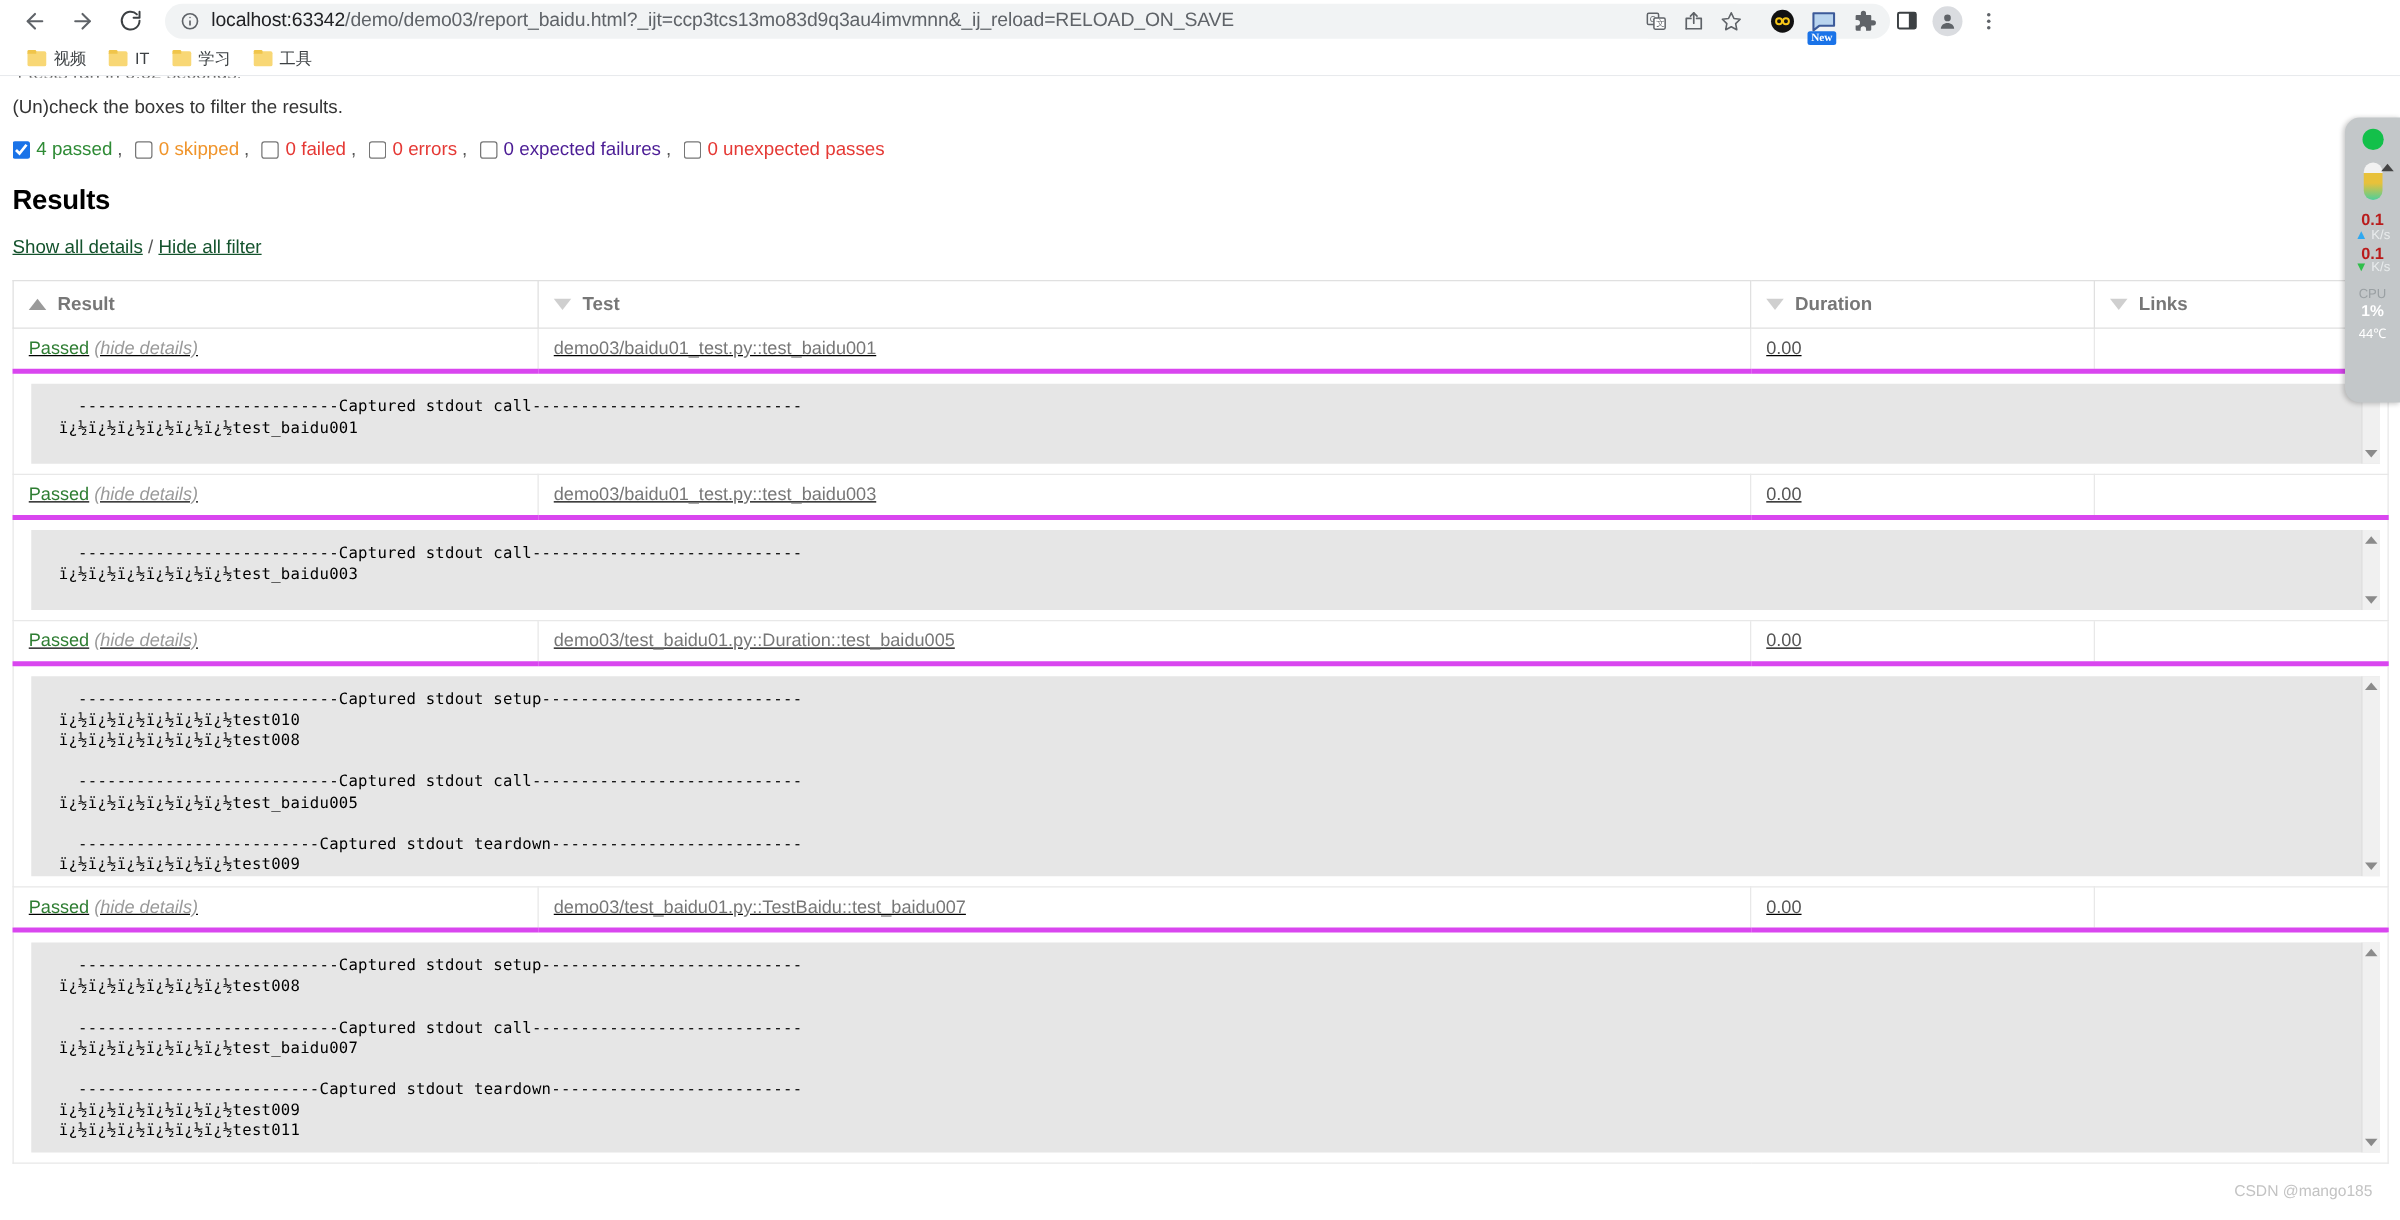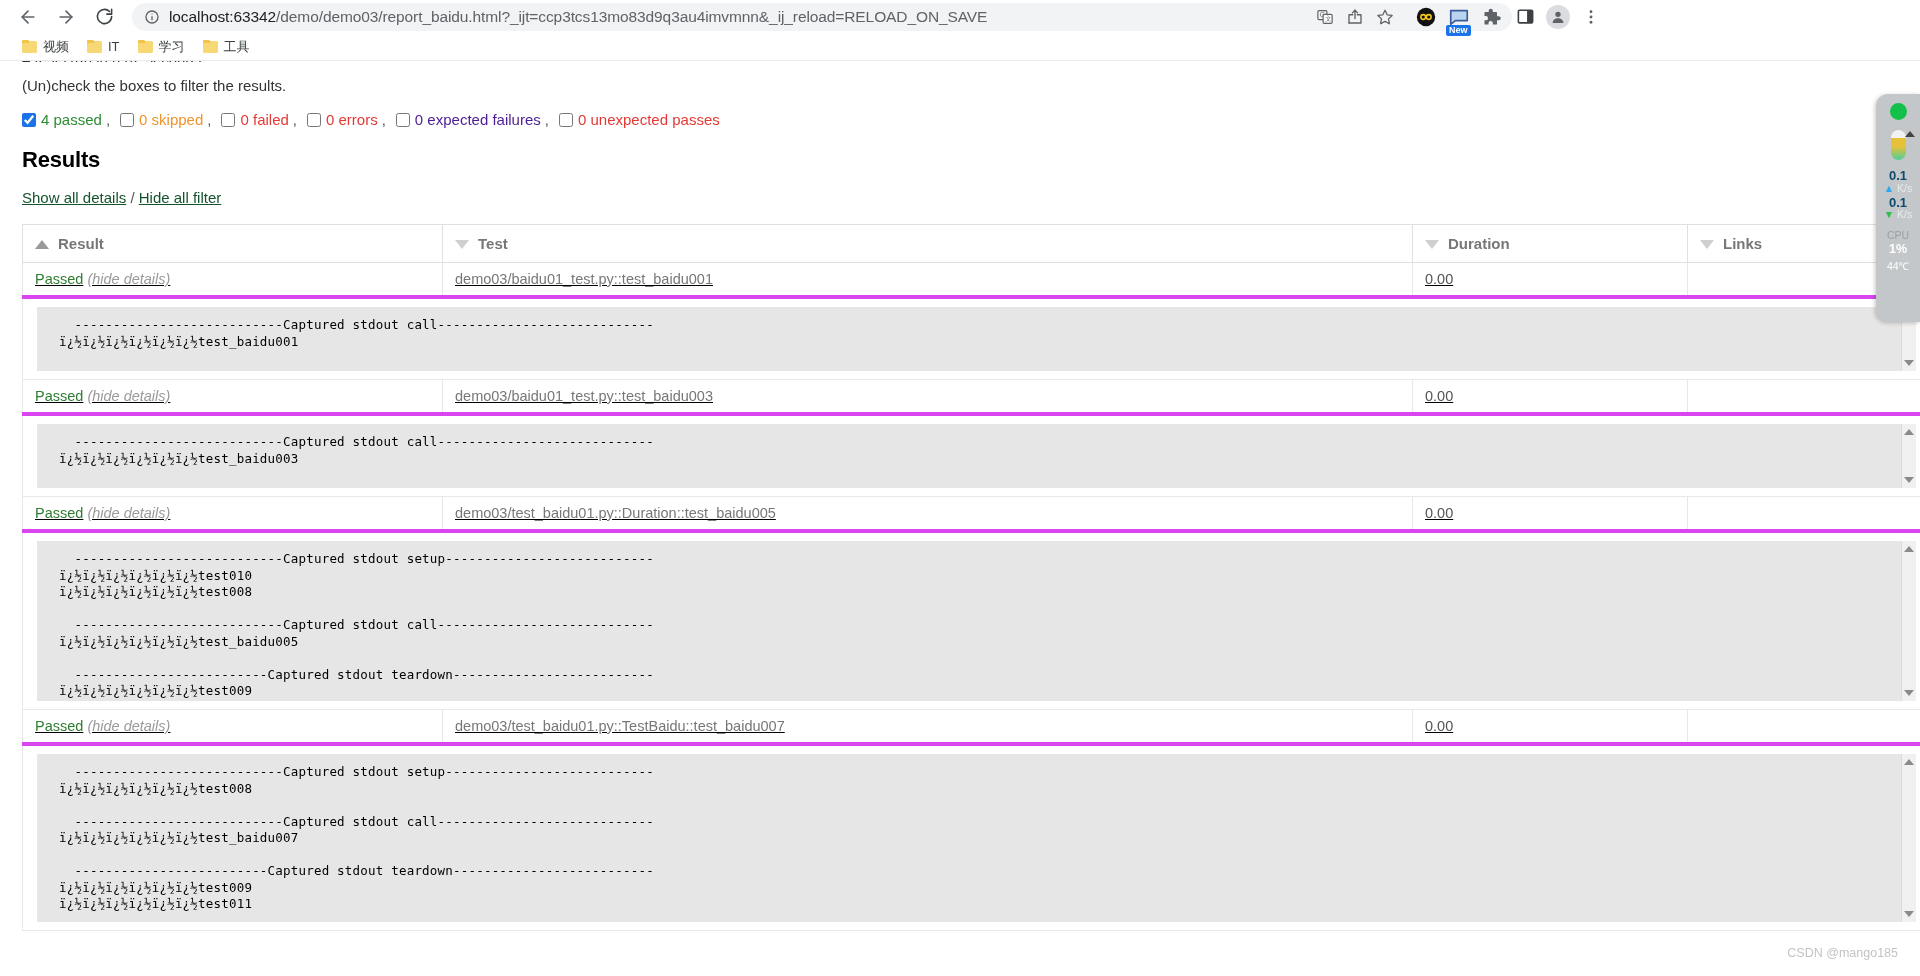--- a/index.html
+++ b/index.html
@@ -75,20 +75,21 @@
   .new-badge {
     position: absolute;
     bottom: -4px; left: 2px;
     background: #1a73e8;
     color: #fff;
     font-size: 9px;
     font-weight: bold;
     border-radius: 2px;
     padding: 1px 3px;
     line-height: 1;
+    font-family: Liberation Serif, serif;
   }
   .avatar-circle {
     width: 24px; height: 24px;
     border-radius: 50%;
     background: #dadce0;
     display: flex; align-items: center; justify-content: center;
   }
 
   
   .bookmark-bar {
@@ -134,21 +135,21 @@
   
   .page {
     position: relative;
     width: 1920px;
     height: 915px;
     background: #ffffff;
     overflow: hidden;
     font-family: "Liberation Sans", sans-serif;
   }
   .page-inner {
-    padding: 0 20px;
+    padding: 0 8px;
     position: relative;
     top: -6px;
   }
   .clipped-line {
     font-size: 15px;
     color: #333;
     height: 13px;
     overflow: hidden;
     line-height: 19px;
     position: relative;
@@ -330,21 +331,21 @@
   }
   .nw-caret {
     position: absolute;
     right: -9px; top: 1px;
     width: 0; height: 0;
     border-left: 5px solid transparent;
     border-right: 5px solid transparent;
     border-bottom: 6px solid #444;
   }
   .nw-stat { text-align: center; line-height: 1.05; margin-top: 2px; }
-  .nw-num { font-size: 13px; color: #0c4a6e; font-weight: bold; }
+  .nw-num { font-size: 13px; color: #b91c1c; font-weight: bold; }
   .nw-unit { font-size: 10.5px; color: #e9eced; }
   .nw-unit .up { color: #2ea8f0; }
   .nw-unit .down { color: #2fbf4a; }
   .nw-cpu-label { font-size: 10.5px; color: #9aa0a3; margin-top: 9px; }
   .nw-cpu-val { font-size: 12.5px; color: #ffffff; font-weight: bold; margin-top: 1px; }
   .nw-temp { font-size: 10.5px; color: #ffffff; margin-top: 3px; }
 
   
   .watermark {
     position: absolute;

